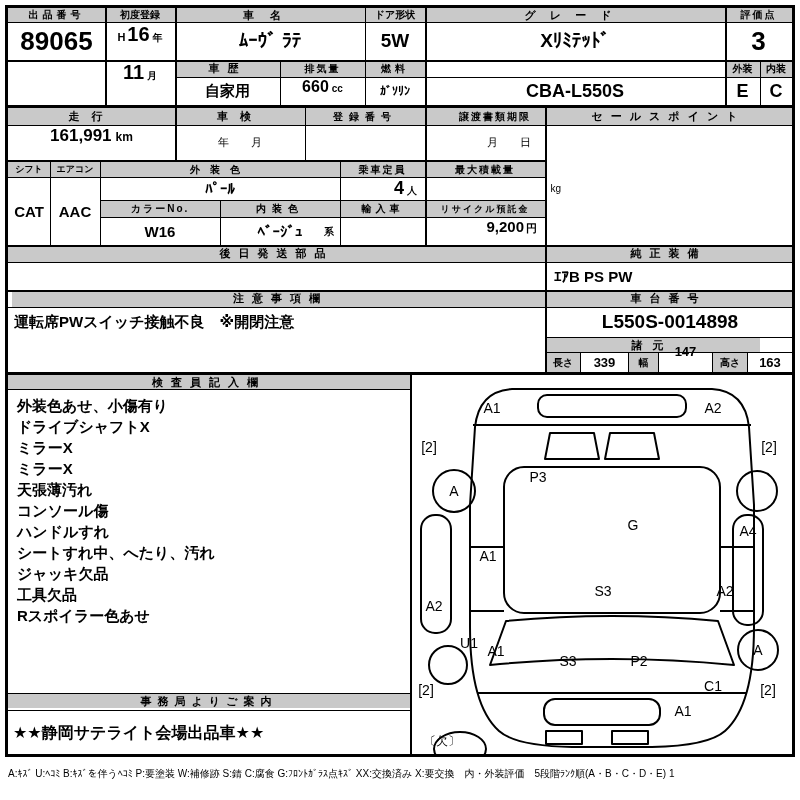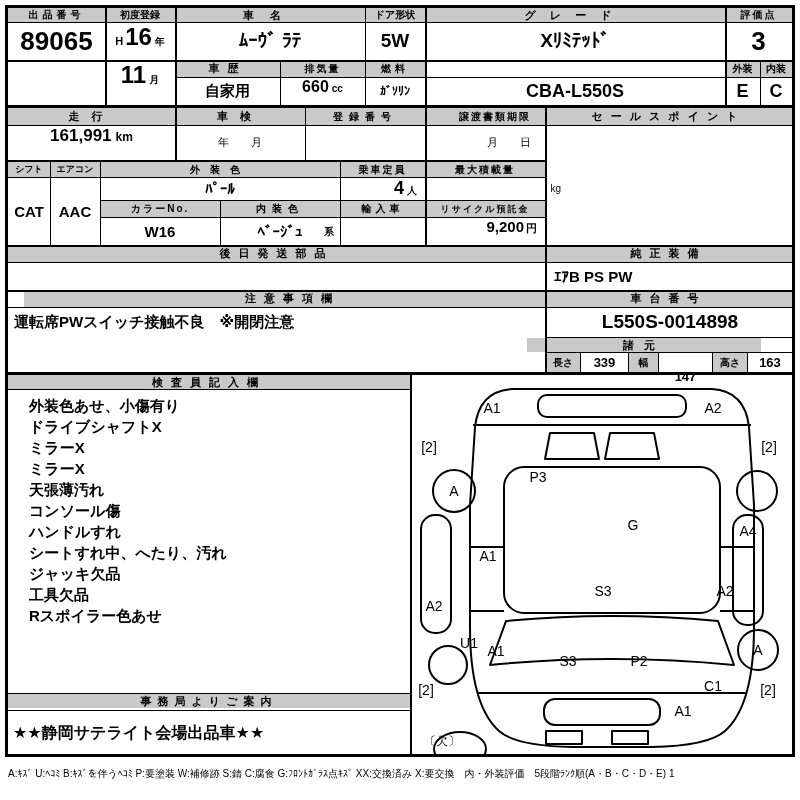--- a/index.html
+++ b/index.html
@@ -10,30 +10,30 @@
   .ln{position:absolute;background:#000;z-index:4}
   .hdr{position:absolute;background:#c9c9c9;display:flex;align-items:center;justify-content:center;
        font-weight:bold;font-size:11px;white-space:nowrap;overflow:hidden;z-index:2}
   .val{position:absolute;display:flex;align-items:center;justify-content:center;font-weight:bold;
        white-space:nowrap;z-index:2}
   .left{justify-content:flex-start}.right{justify-content:flex-end}.top{align-items:flex-start}
   .base{align-items:baseline;padding-bottom:5px}
   .fw-n{font-weight:normal}
   .f9{font-size:9px}.f10{font-size:10px}.f11{font-size:11px}.f12{font-size:12px}.f13{font-size:13px}
   .f15{font-size:15px}.f16{font-size:16px}.f17{font-size:17px}.f18{font-size:18px}.f19{font-size:19px}
-  .f20{font-size:24px}.f26{font-size:26px}
+  .f20{font-size:20px}.f26{font-size:26px}
   .ls2{letter-spacing:2px}.ls4{letter-spacing:4px}.ls6{letter-spacing:6px}.ls8{letter-spacing:8px}
   .ls10{letter-spacing:10px}.ls12{letter-spacing:12px}.ls14{letter-spacing:14px}.ls16{letter-spacing:16px}
   .e11{font-size:11px;margin-right:2px}
   .u10{font-size:10px;margin-left:3px}
   .u11{font-size:11px;margin-left:2px}
   .u12{font-size:12px;margin-left:4px}
   .suffix{position:absolute;right:6px;bottom:5px;font-size:10px}
   .notes{position:absolute;left:8px;top:393px;width:402px;height:296px;z-index:2;padding-top:2px}
-  .note-line{font-size:15px;font-weight:bold;line-height:21px;padding-left:21px;white-space:nowrap}
+  .note-line{font-size:15px;font-weight:bold;line-height:21px;padding-left:9px;white-space:nowrap}
   .diagram{position:absolute;left:412px;top:375px;width:383px;height:382px;z-index:2}
   .diagram svg{position:absolute;left:0;top:0}
   .markers{position:absolute;left:0;top:0;width:100%;height:100%}
   .marker{position:absolute;transform:translate(-50%,-50%);font-weight:normal;font-size:14px;white-space:nowrap;z-index:3}
   .legend{position:absolute;left:8px;top:764px;width:788px;height:20px;display:flex;align-items:center;
           font-size:10px;white-space:nowrap;z-index:2}
 </style>
 </head>
 <body>
 
@@ -60,23 +60,23 @@
   <div class="hdr f9" style="left:50px;top:162px;width:50px;height:15px">エアコン</div>
   <div class="hdr f10 ls10" style="left:100px;top:162px;width:240px;height:15px">外装色</div>
   <div class="hdr f10 ls2" style="left:340px;top:162px;width:85px;height:15px">乗車定員</div>
   <div class="hdr f10 ls2" style="left:425px;top:162px;width:120px;height:15px">最大積載量</div>
   <div class="hdr f10 ls2" style="left:100px;top:201px;width:120px;height:16px">カラーNo.</div>
   <div class="hdr f10 ls6" style="left:220px;top:201px;width:120px;height:16px">内装色</div>
   <div class="hdr f10 ls4" style="left:340px;top:201px;width:85px;height:16px">輸入車</div>
   <div class="hdr f9 ls2" style="left:425px;top:201px;width:120px;height:16px">リサイクル預託金</div>
   <div class="hdr ls8" style="left:8px;top:245px;width:537px;height:17px">後日発送部品</div>
   <div class="hdr ls8" style="left:545px;top:245px;width:247px;height:17px">純正装備</div>
-  <div class="hdr ls8" style="left:24px;top:290px;width:537px;height:17px">注意事項欄</div>
+  <div class="hdr ls8" style="left:12px;top:290px;width:537px;height:17px">注意事項欄</div>
   <div class="hdr ls8" style="left:545px;top:290px;width:247px;height:17px">車台番号</div>
-  <div class="hdr ls10" style="left:527px;top:338px;width:234px;height:14px">諸元</div>
+  <div class="hdr ls10" style="left:545px;top:338px;width:215px;height:14px">諸元</div>
   <div class="hdr f10" style="left:545px;top:353px;width:36px;height:19px">長さ</div>
   <div class="hdr f10" style="left:628px;top:353px;width:31px;height:19px">幅</div>
   <div class="hdr f10" style="left:712px;top:353px;width:36px;height:19px">高さ</div>
   <div class="hdr ls8" style="left:8px;top:375px;width:402px;height:14px">検査員記入欄</div>
   <div class="hdr ls6" style="left:8px;top:694px;width:402px;height:14px">事務局よりご案内</div>
 
   <div class="val f26" style="left:8px;top:23px;width:97px;height:36px">89065</div>
   <div class="val base" style="left:105px;top:23px;width:70px;height:36px">
     <span class="e11">H</span>
       <span class="f20">16</span>
@@ -119,21 +119,21 @@
     <span class="suffix">系</span>
   </div>
   <div class="val base right" style="left:425px;top:218px;width:120px;height:26px;padding-right:8px">
     <span class="f15">9,200</span>
       <span class="u11">円</span>
   </div>
   <div class="val f15 left" style="left:548px;top:263px;width:244px;height:26px;padding-left:6px">ｴｱB PS PW</div>
   <div class="val f15 left top" style="left:8px;top:308px;width:537px;height:62px;padding:5px 6px">運転席PWスイッチ接触不良　※開閉注意</div>
   <div class="val f19" style="left:548px;top:308px;width:244px;height:28px">L550S-0014898</div>
   <div class="val f13" style="left:581px;top:353px;width:47px;height:19px">339</div>
-  <div class="val f13" style="left:659px;top:360px;width:53px;height:32px">147</div>
+  <div class="val f13" style="left:659px;top:335px;width:53px;height:32px">147</div>
   <div class="val f13" style="left:748px;top:353px;width:44px;height:19px">163</div>
   <div class="notes">
       <div class="note-line">外装色あせ、小傷有り</div>
       <div class="note-line">ドライブシャフトX</div>
       <div class="note-line">ミラーX</div>
       <div class="note-line">ミラーX</div>
       <div class="note-line">天張薄汚れ</div>
       <div class="note-line">コンソール傷</div>
       <div class="note-line">ハンドルすれ</div>
       <div class="note-line">シートすれ中、へたり、汚れ</div>

